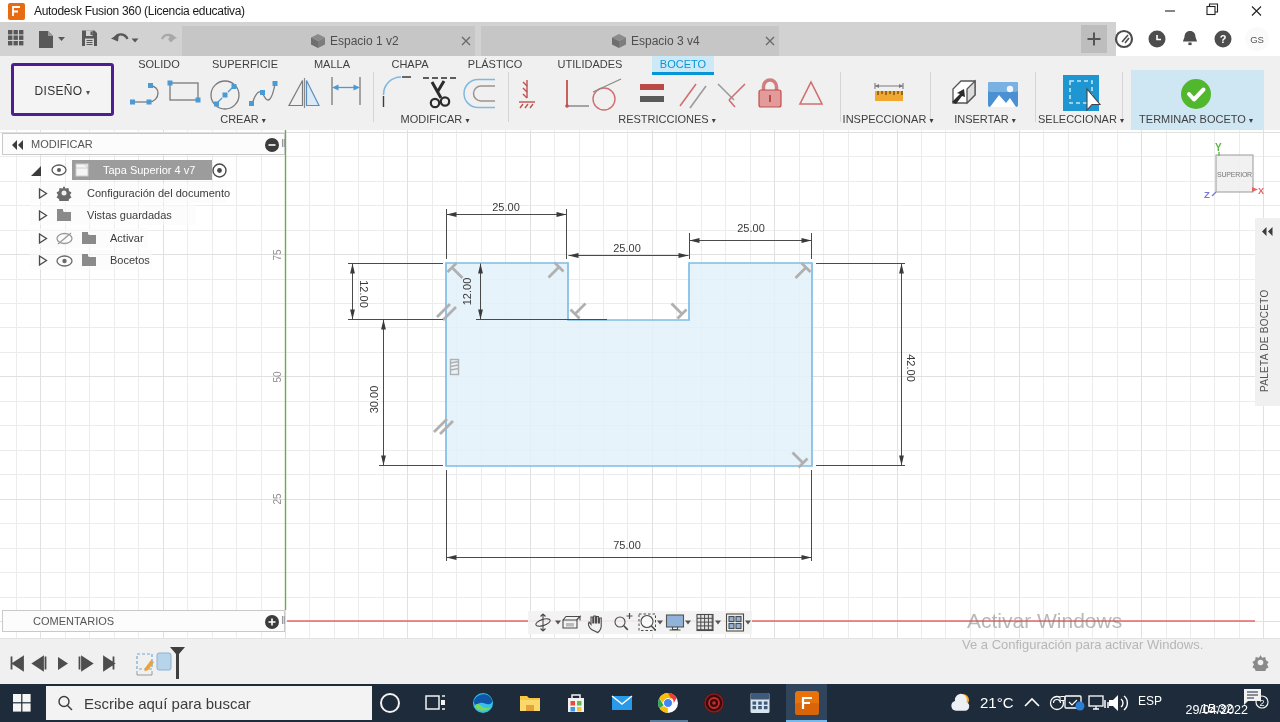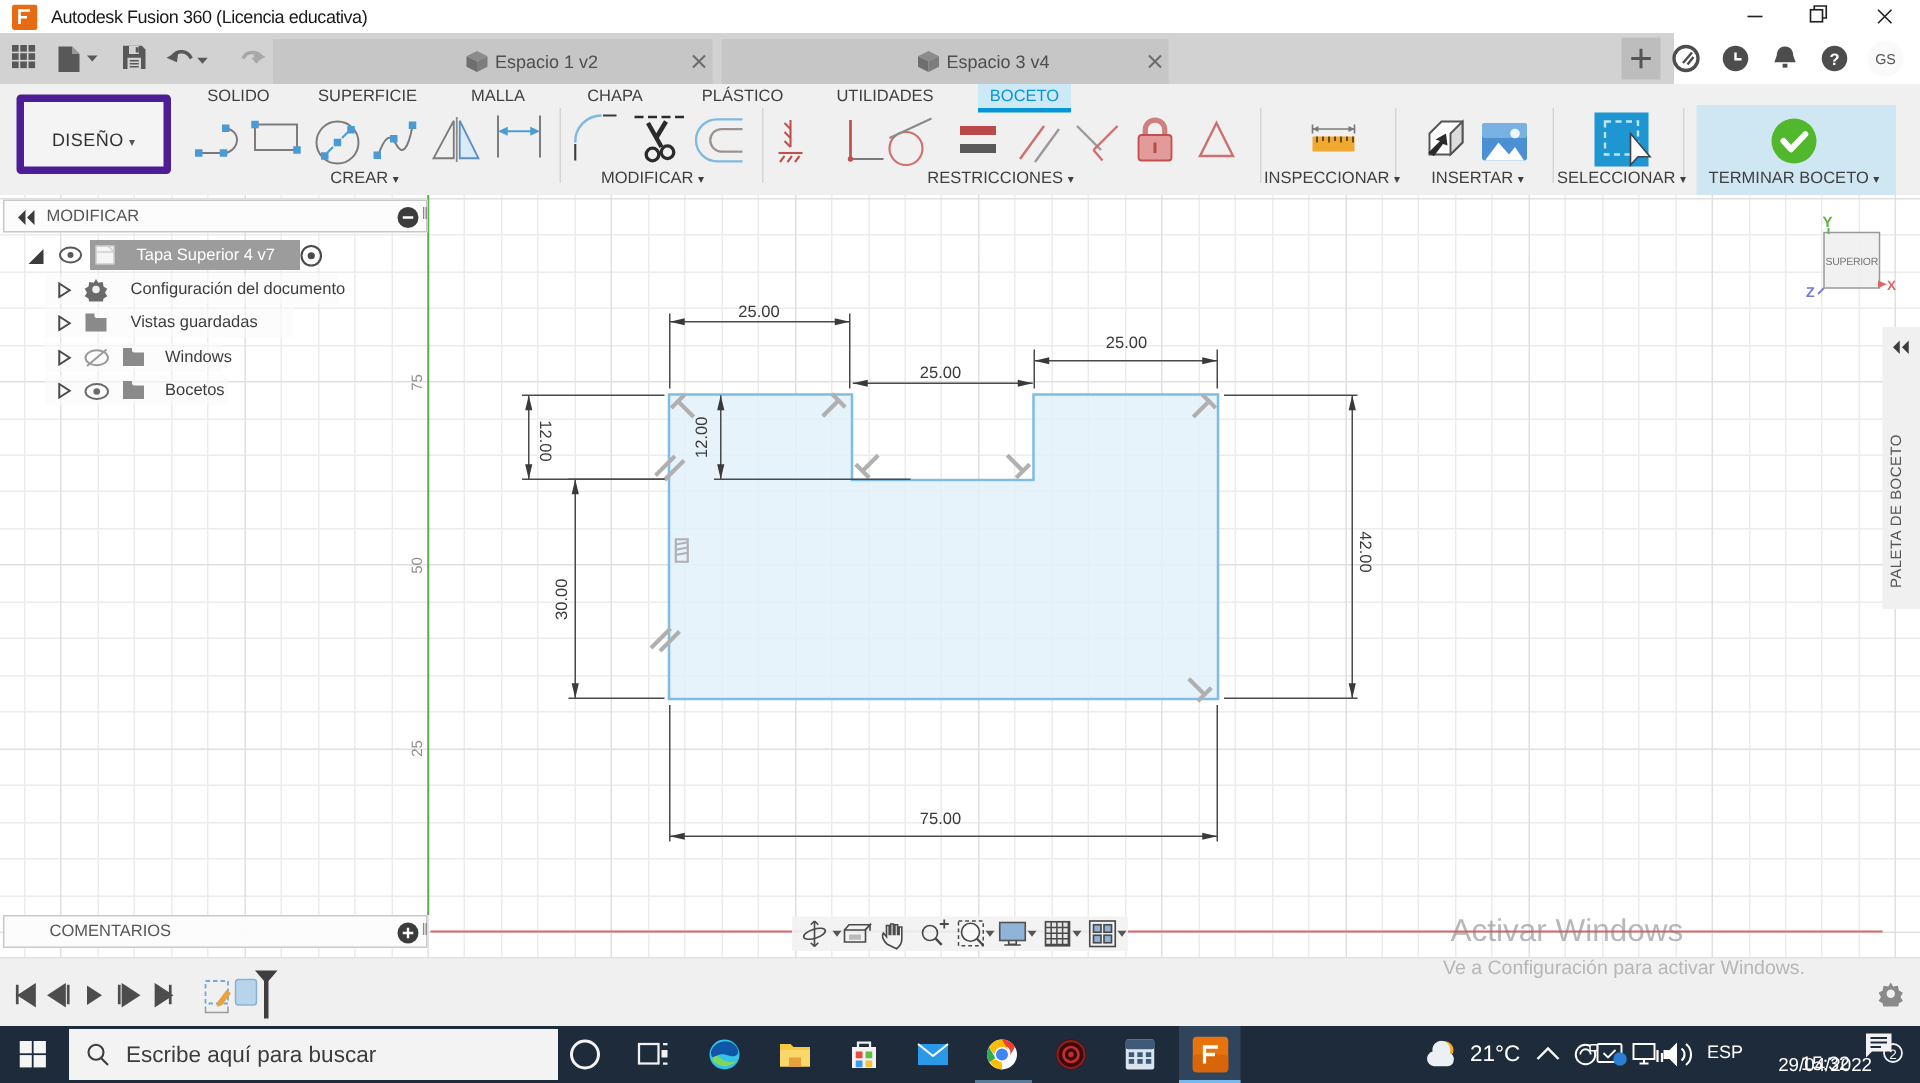--- a/index.html
+++ b/index.html
@@ -114,21 +114,21 @@
   </g>
   <g transform="translate(176,14)">
    <circle r="12" fill="#fafafa"></circle>
    <text x="0" y="3.5" text-anchor="middle" font-size="9.5" fill="#555" font-family="Liberation Sans">GS</text>
   </g>
  </svg>
 </div>
 
 <div id="ribbon">
  <div class="abs" style="left:1131px;top:14px;width:133px;height:60px;background:#cfe6f3"></div>
- <div class="abs" style="left:11px;top:7px;width:103px;height:53px;background:#f4f4f4;border:5px solid #4c1d95;border-radius:3px;text-align:center;line-height:51px;font-size:12px;color:#333;letter-spacing:.3px">DISEÑO <span style="font-size:8px;color:#555">▾</span></div>
+ <div class="abs" style="left:11px;top:7px;width:103px;height:53px;background:#f4f4f4;border:3px solid #4c1d95;border-radius:3px;text-align:center;line-height:51px;font-size:12px;color:#333;letter-spacing:.3px">DISEÑO <span style="font-size:8px;color:#555">▾</span></div>
  <div class="cat" style="left:124px;width:70px">SOLIDO</div>
  <div class="cat" style="left:200px;width:90px">SUPERFICIE</div>
  <div class="cat" style="left:297px;width:70px">MALLA</div>
  <div class="cat" style="left:375px;width:70px">CHAPA</div>
  <div class="cat" style="left:455px;width:80px">PLÁSTICO</div>
  <div class="cat" style="left:545px;width:90px">UTILIDADES</div>
  <div class="abs" style="left:652px;top:0;width:62px;height:16px;background:#cde9f7;color:#0696d7;font-size:11px;text-align:center;line-height:16px">BOCETO</div>
  <div class="abs" style="left:652px;top:16px;width:62px;height:3px;background:#0696d7"></div>
  <div class="gsep" style="left:373px"></div>
  <div class="gsep" style="left:508px"></div>
@@ -353,21 +353,21 @@
   <svg class="abs" style="left:8px;top:5px" width="14" height="12" viewBox="0 0 14 12">
         <path d="M6 1 L1 6 L6 11 z M12 1 L7 6 L12 11 z" fill="#3c3c3c"></path>
       </svg>
   <span class="abs" style="left:28px;top:4px">MODIFICAR</span>
   <svg class="abs" style="left:261px;top:3px" width="16" height="16" viewBox="0 0 16 16">
         <circle cx="8" cy="8" r="7" fill="#3c3c3c"></circle>
         <path d="M4.5 8 h7" stroke="#fff" stroke-width="1.6"></path>
       </svg>
   <span class="abs" style="left:278px;top:3px;color:#888">‖</span>
  </div>
- <div class="treerow" style="left:0;top:30px;width:230px">
+ <div class="treerow" style="left:12px;top:30px;width:230px">
   <svg class="abs" style="left:18px;top:5px" width="12" height="12" viewBox="0 0 12 12">
         <path d="M11 1 V11 H1 Z" fill="#3c3c3c"></path>
       </svg>
   <svg class="abs" style="left:39px;top:4px" width="16" height="12" viewBox="0 0 16 12">
         <ellipse cx="8" cy="6" rx="7" ry="5" fill="none" stroke="#5a5a5a" stroke-width="1.3"></ellipse>
         <circle cx="8" cy="6" r="2" fill="#5a5a5a"></circle>
       </svg>
   <div class="abs" style="left:60px;top:0;width:140px;height:20px;background:#9c9c9c;color:#fff">
    <svg class="abs" style="left:3px;top:3px" width="14" height="14" viewBox="0 0 14 14">
           <rect x="1" y="1" width="12" height="12" fill="#f5f5f5" stroke="#ccc"></rect>
@@ -408,21 +408,21 @@
         <path d="M1.5 1 L8.5 5.5 L1.5 10 Z" fill="none" stroke="#4a4a4a" stroke-width="1.3"></path>
       </svg>
   <svg class="abs" style="left:56px;top:4px" width="17" height="13" viewBox="0 0 17 13">
         <ellipse cx="8.5" cy="6.5" rx="7.5" ry="5" fill="none" stroke="#9a9a9a" stroke-width="1.3"></ellipse>
         <path d="M2 12 L15 1" stroke="#9a9a9a" stroke-width="1.3"></path>
       </svg>
   <svg class="abs" style="left:81px;top:3px" width="16" height="14" viewBox="0 0 16 14">
         <path d="M1 2 h5 l2 2 h7 v9 h-14 z" fill="#8a8a8a"></path>
         <rect x="1" y="1" width="6" height="2" fill="#8a8a8a"></rect>
       </svg>
-  <span class="abs" style="left:110px;top:0">Windows</span>
+  <span class="abs" style="left:110px;top:0">Activar</span>
  </div>
  <div class="treerow" style="left:0;top:120px;width:240px">
   <div class="abs" style="left:30px;top:0;width:122px;height:20px;background:rgba(250,250,250,.6)"></div>
   <svg class="abs" style="left:38px;top:5px" width="10" height="11" viewBox="0 0 10 11">
         <path d="M1.5 1 L8.5 5.5 L1.5 10 Z" fill="none" stroke="#4a4a4a" stroke-width="1.3"></path>
       </svg>
   <svg class="abs" style="left:56px;top:5px" width="17" height="12" viewBox="0 0 17 12">
         <ellipse cx="8.5" cy="6" rx="7.5" ry="5" fill="none" stroke="#6a6a6a" stroke-width="1.3"></ellipse>
         <circle cx="8.5" cy="6" r="2.2" fill="#6a6a6a"></circle>
       </svg>

